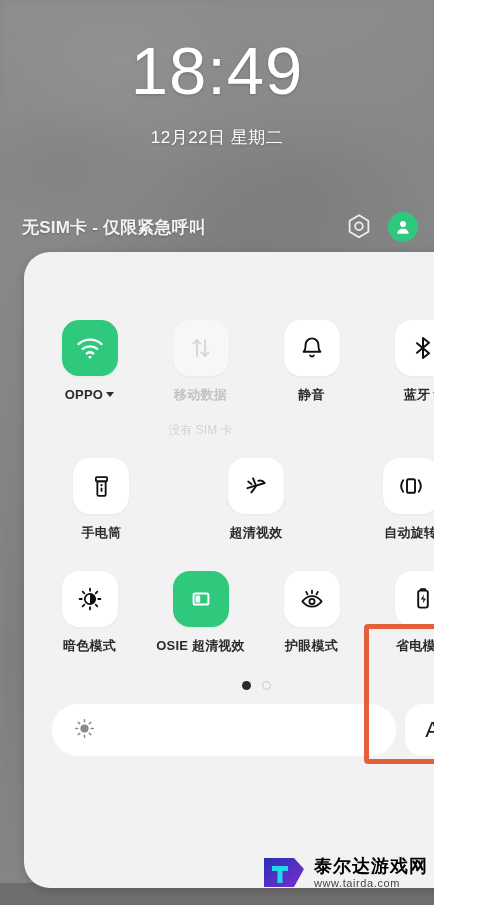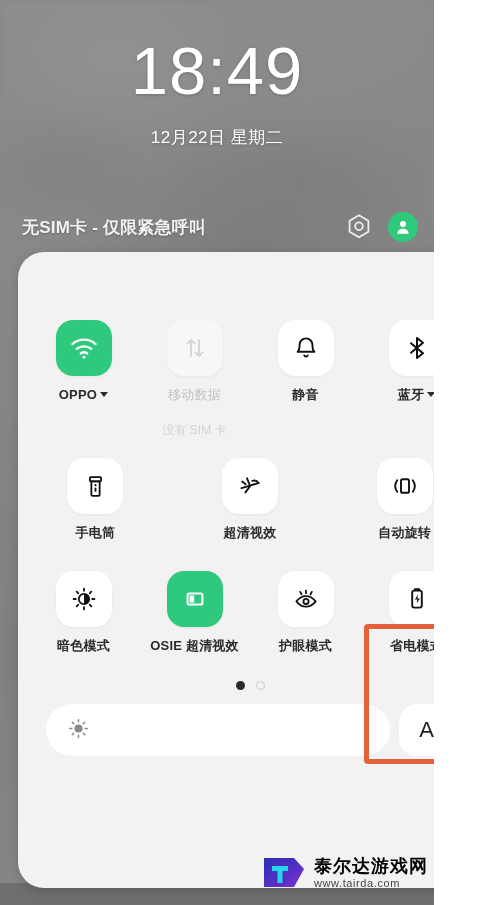--- a/index.html
+++ b/index.html
@@ -61,21 +61,21 @@
   #status-icons { display:flex; align-items:center; gap:14px; }
   .hexicon { width:30px; height:30px; display:block; }
   #avatar {
     width:30px; height:30px; border-radius:50%;
     background:#2fc97e;
     display:flex; align-items:center; justify-content:center;
   }
   
   #panel {
     position:absolute;
-    left:18px; top:252px; width:464px; height:636px;
+    left:24px; top:252px; width:464px; height:636px;
     background:#f2f2f2;
     border-radius:26px;
     box-shadow:0 2px 10px rgba(0,0,0,.18);
     overflow:hidden;
   }
   #panel-header {
     height:62px; position:relative;
   }
   #edit-btn {
     position:absolute; right:20px; top:20px;
@@ -108,21 +108,21 @@
     background:#f7f7f7;
   }
   .tile-label {
     margin-top:11px;
     font-size:13px; line-height:16px;
     color:#2b2b2b; font-weight:600;
     letter-spacing:.2px;
     display:flex; align-items:center; gap:3px;
     white-space:nowrap;
   }
-  .tile-label.dim { color:#c2c2c2; font-weight:400; }
+  .tile-label.dim { color:#c2c2c2; font-weight:700; }
   .tile-sub {
     margin-top:20px;
     font-size:12px; line-height:15px;
     color:#d2d2d2; font-weight:500;
     white-space:nowrap;
   }
   .caret {
     width:0; height:0;
     border-left:4px solid transparent;
     border-right:4px solid transparent;

